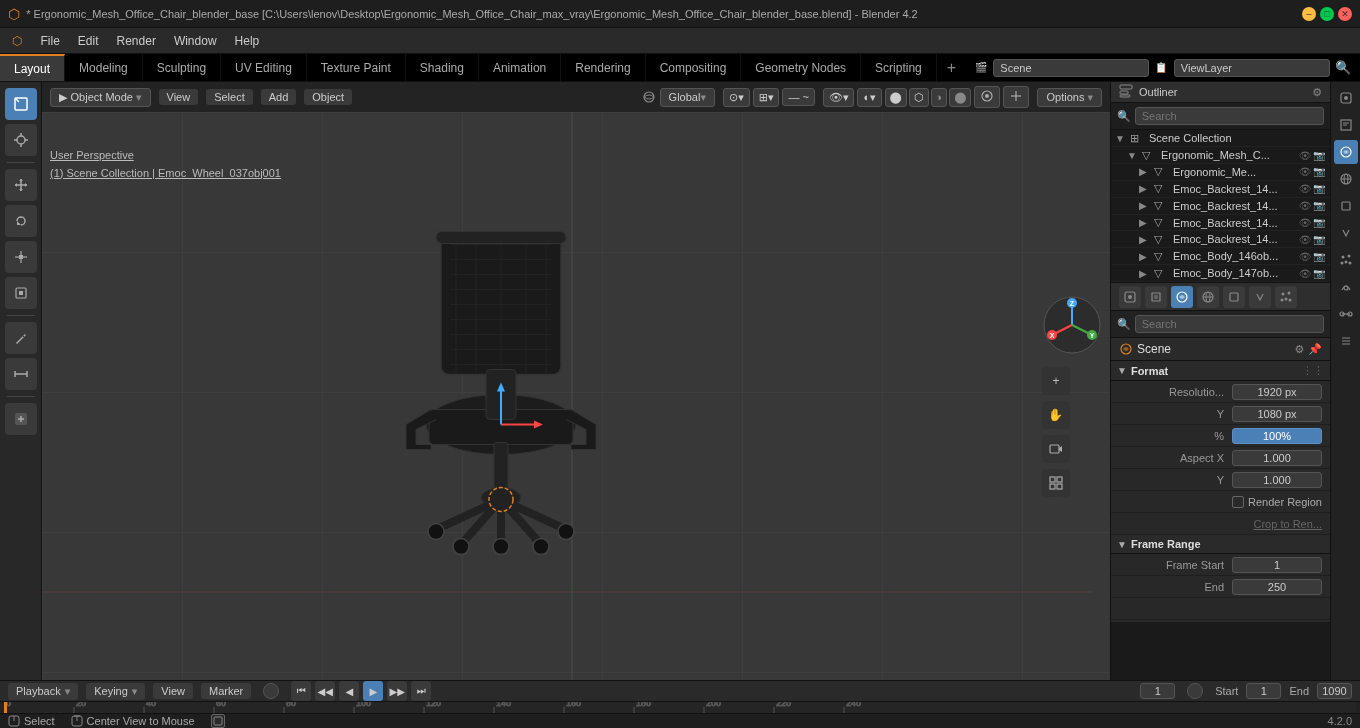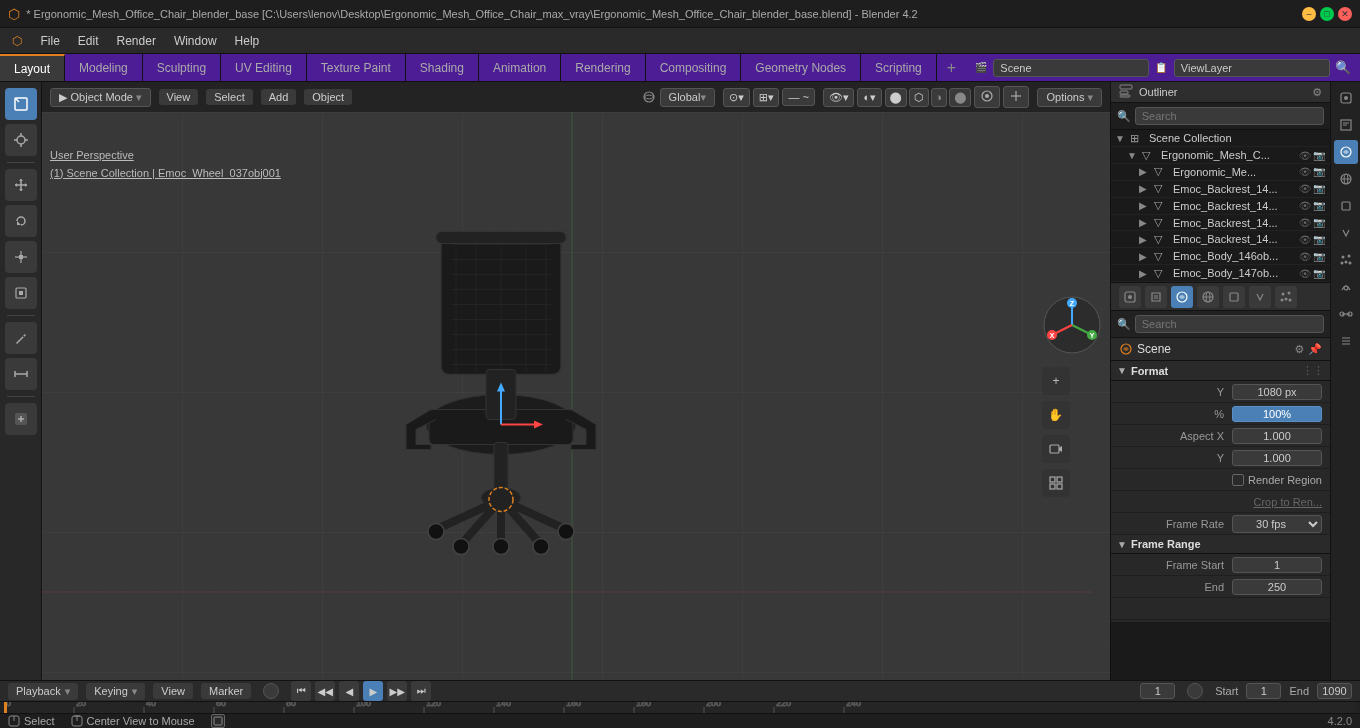--- a/index.html
+++ b/index.html
@@ -62,21 +62,21 @@
       padding: 2px 8px;
       color: #ccc;
       cursor: pointer;
       border-radius: 3px;
       font-size: 12px;
       white-space: nowrap;
     }
 
     
     .workspace-tabs {
-      background: #4c1d95;
+      background: #000000;
       height: 28px;
       display: flex;
       align-items: stretch;
       border-bottom: 1px solid #111;
       padding: 0;
     }
     .ws-tab {
       padding: 0 14px;
       display: flex;
       align-items: center;
@@ -1060,20 +1060,24 @@
         </div>
 
         <div class="props-content">
 
           <div class="props-header-row">
             <span style="color:#aaa;font-size:10px;">▼</span>
             <span class="props-section-title">Format</span>
             <span style="color:#666;font-size:11px;">⋮⋮</span>
           </div>
 
+          <div class="props-field-row">
+            <span class="props-field-label">Resolutio...</span>
+            <input class="props-field-value" value="1920 px" style="">
+          </div>
 
           <div class="props-field-row">
             <span class="props-field-label">Y</span>
             <input class="props-field-value" value="1080 px" style="">
           </div>
 
           <div class="props-field-row">
             <span class="props-field-label">%</span>
             <div class="props-field-value accent" style="display:inline-flex;align-items:center;justify-content:center;cursor:pointer;">100%</div>
           </div>
@@ -1094,28 +1098,20 @@
               <div class="props-field-checkbox"></div>
               <span style="font-size:11px;color:#aaa;">Render Region</span>
             </div>
           </div>
 
           <div class="props-field-row">
             <span class="props-field-label"></span>
             <span style="font-size:11px;color:#666;text-decoration:underline;">Crop to Ren...</span>
           </div>
 
-          <div class="props-field-row">
-            <span class="props-field-label">Frame Rate</span>
-            <select class="props-field-value" style="background:#3a3a3a;color:#ccc;border:1px solid #555;border-radius:3px;font-size:11px;width:90px;">
-              <option>30 fps</option>
-              <option>24 fps</option>
-              <option>60 fps</option>
-            </select>
-          </div>
 
           <div class="props-header-row">
             <span style="color:#aaa;font-size:10px;">▼</span>
             <span class="props-section-title">Frame Range</span>
           </div>
 
           <div class="props-field-row">
             <span class="props-field-label">Frame Start</span>
             <input class="props-field-value" value="1" style="">
           </div>

